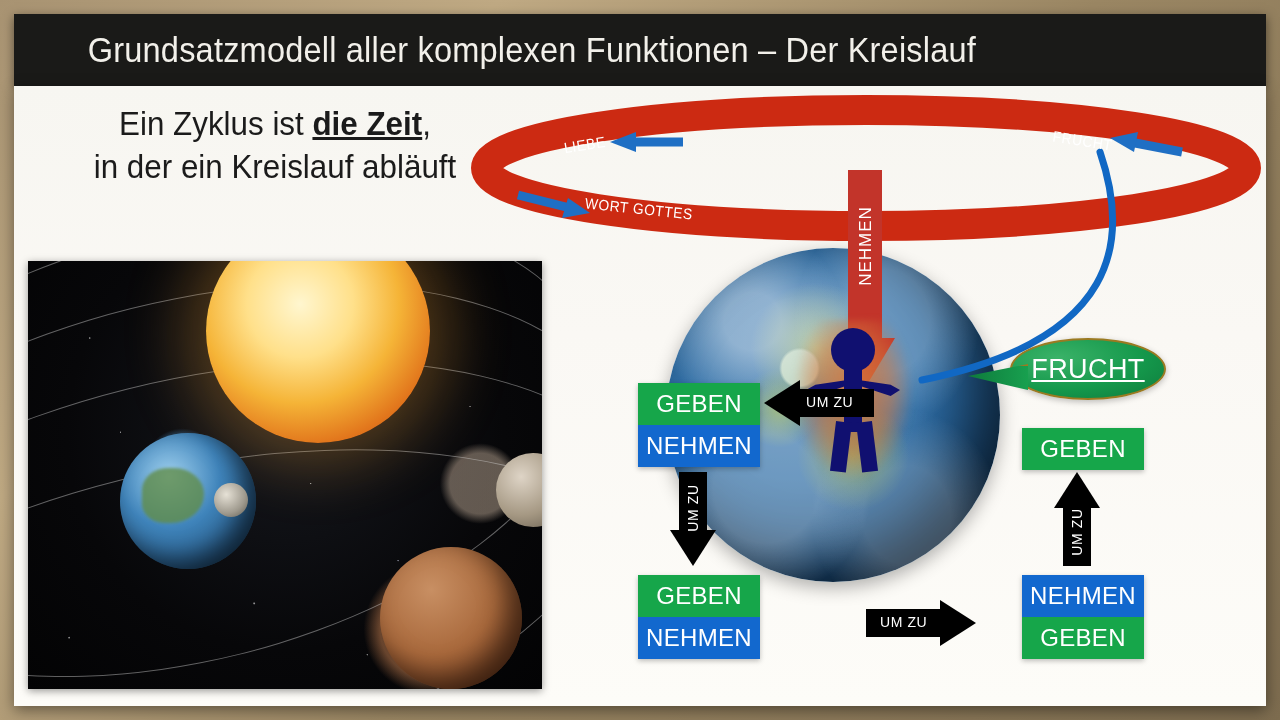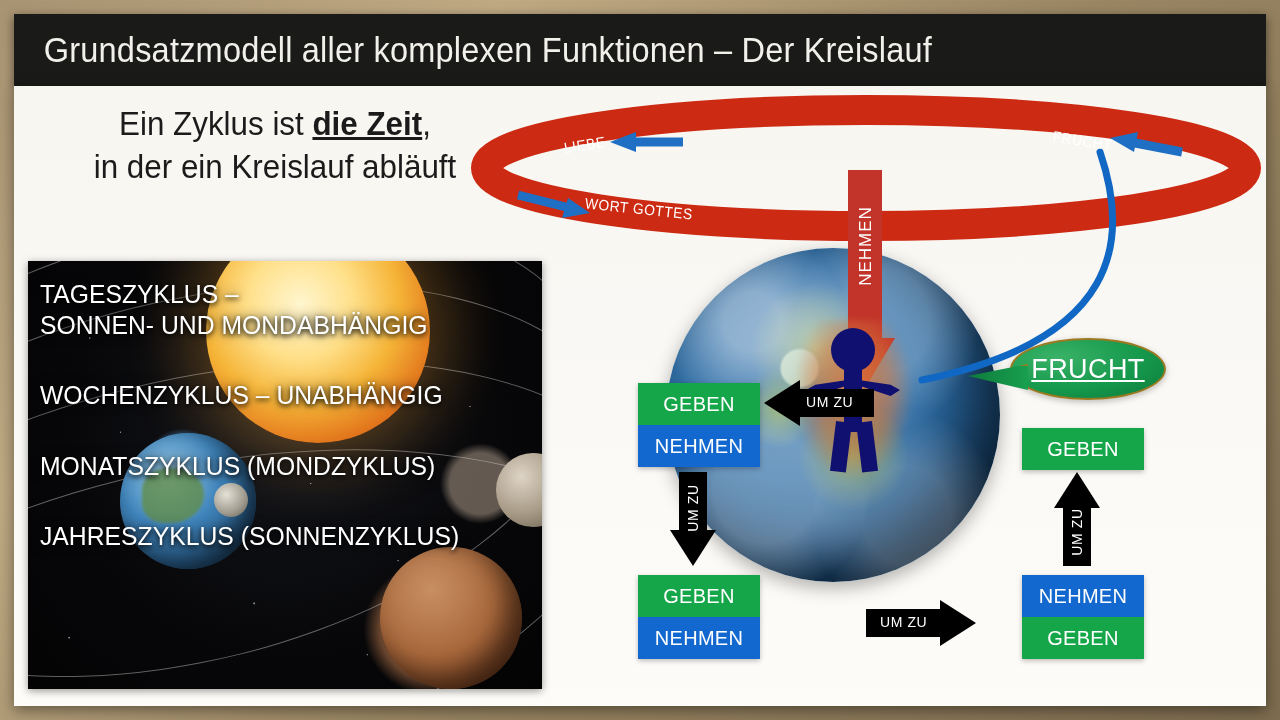--- a/index.html
+++ b/index.html
@@ -12,21 +12,21 @@
 
   
   .content-area{
     position:absolute; left:14px; top:86px; width:1252px; height:620px;
     background:linear-gradient(180deg,#f7f6f1 0%,#faf8f4 40%,#fdfcf8 100%);
     box-shadow:0 4px 14px rgba(0,0,0,.45);
   }
   .title-bar{
     position:absolute; left:14px; top:14px; width:1252px; height:72px;
     background:#1a1a18; box-shadow:0 3px 10px rgba(0,0,0,.5);
-    display:flex; align-items:center;
+    display:flex; align-items:center;padding-left:44px;
   }
   .title-text{
     color:#f2f0ea; font-size:35px; font-weight:400; letter-spacing:.2px;
     padding-left:32px; white-space:nowrap; font-family:"Liberation Sans",sans-serif;
     transform:scaleX(.93); transform-origin:left center;
   }
 
   
   .headline{
     position:absolute; left:40px; top:104px; width:470px;
@@ -141,21 +141,21 @@
   .frucht-bubble{position:absolute;left:540px;top:248px;width:156px;height:62px;border-radius:50%;
     background:radial-gradient(ellipse at 30% 30%, #3ab268 0%, #15994c 55%, #0e7a3c 100%);
     border:2px solid #9a7a22;display:flex;align-items:center;justify-content:center;
     box-shadow:0 2px 6px rgba(0,0,0,.25);}
   .frucht-bubble .tail{position:absolute;left:-44px;top:24px;width:60px;height:26px;
     background:linear-gradient(90deg,#0e7a3c,#18a04f);clip-path:polygon(0 46%,100% 0,100% 100%);
     border-top:2px solid #9a7a22;}
   .frucht-label{position:relative;color:#fff;font-size:27px;text-decoration:underline;letter-spacing:.4px;z-index:2;}
 
   .gn-box{position:absolute;display:flex;flex-direction:column;box-shadow:0 2px 5px rgba(0,0,0,.25);}
-  .gn-cell{display:flex;align-items:center;justify-content:center;color:#fff;font-size:20px;letter-spacing:.3px;
+  .gn-cell{display:flex;align-items:center;justify-content:center;color:#fff;font-size:24px;letter-spacing:.3px;
     width:122px;height:42px;}
   .c-green{background:#16a64a;}
   .c-blue{background:#1268ce;}
   .box-left-top{left:168px;top:293px;}
   .box-left-bottom{left:168px;top:485px;}
   .box-right-top{left:552px;top:338px;}
   .box-right-bottom{left:552px;top:485px;}
 
   .umzu{position:absolute;}
   .umzu-label{position:absolute;color:#fff;font-size:14px;letter-spacing:.6px;white-space:nowrap;}
@@ -206,35 +206,20 @@
     <div class="orbit o1"></div>
     <div class="orbit o2"></div>
     <div class="orbit o3"></div>
     <div class="orbit o4"></div>
     <div class="sun"></div>
     <div class="planet-grey"></div>
     <div class="planet-earth"></div>
     <div class="planet-moon"></div>
     <div class="planet-mars"></div>
 
-    <div class="cycle-list">
-      <div class="cycle-item">
-        <span>TAGESZYKLUS –</span>
-        <span class="l2">SONNEN- UND MONDABHÄNGIG</span>
-      </div>
-      <div class="cycle-item">
-        <span>WOCHENZYKLUS – UNABHÄNGIG</span>
-      </div>
-      <div class="cycle-item">
-        <span>MONATSZYKLUS (MONDZYKLUS)</span>
-      </div>
-      <div class="cycle-item">
-        <span>JAHRESZYKLUS (SONNENZYKLUS)</span>
-      </div>
-    </div>
   </div>
 
   <div class="diagram">
 
     <div class="globe"></div>
 
     <svg class="ring-svg" viewBox="0 0 800 612">
 
       <ellipse cx="396" cy="78" rx="380" ry="58" fill="none" stroke="#cc2a12" stroke-width="30"></ellipse>
 

